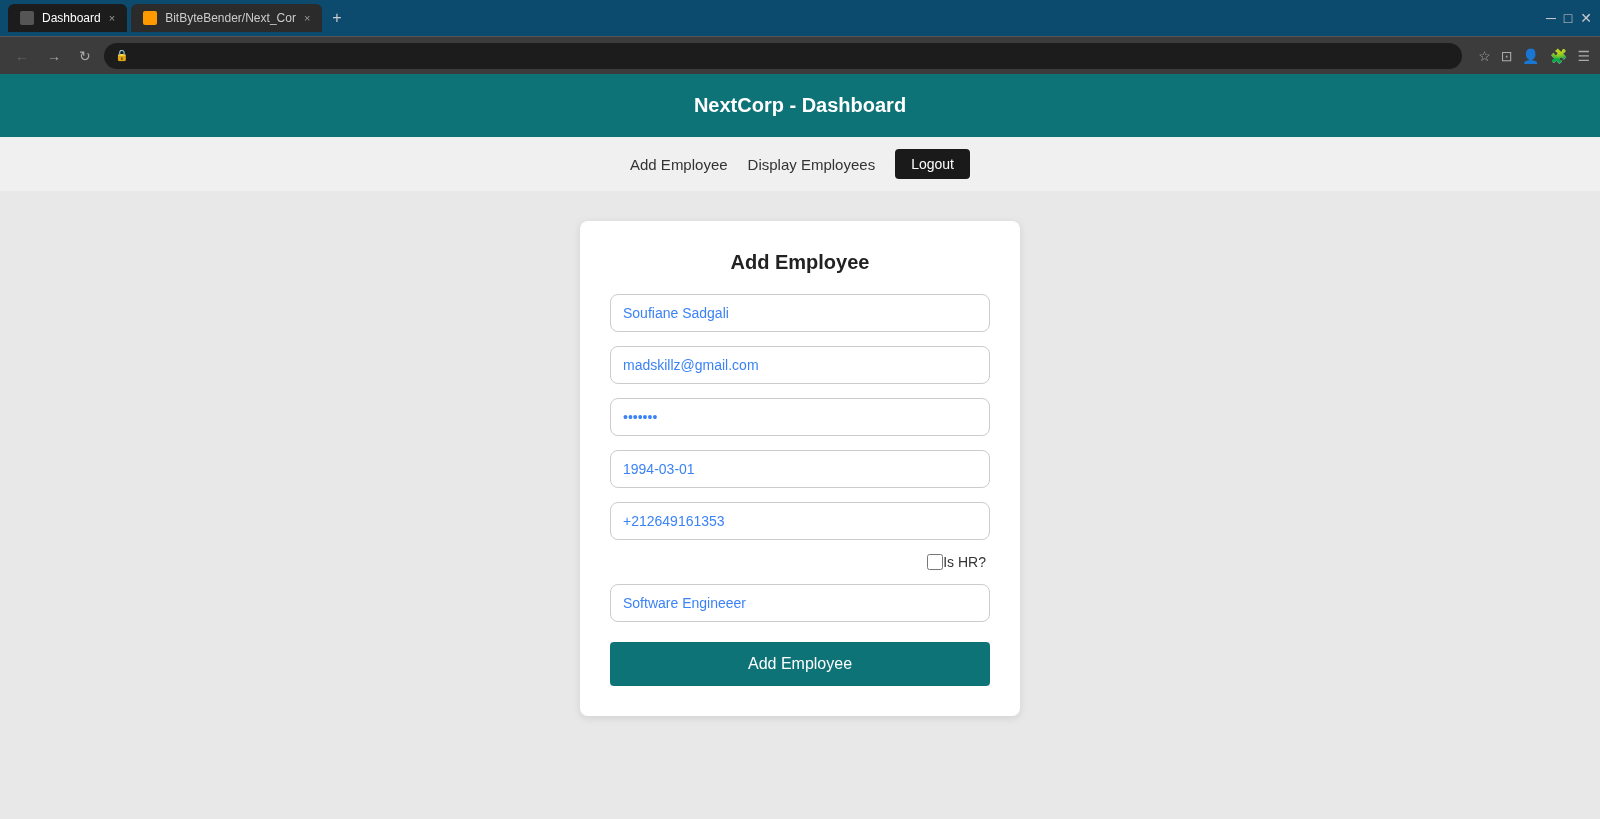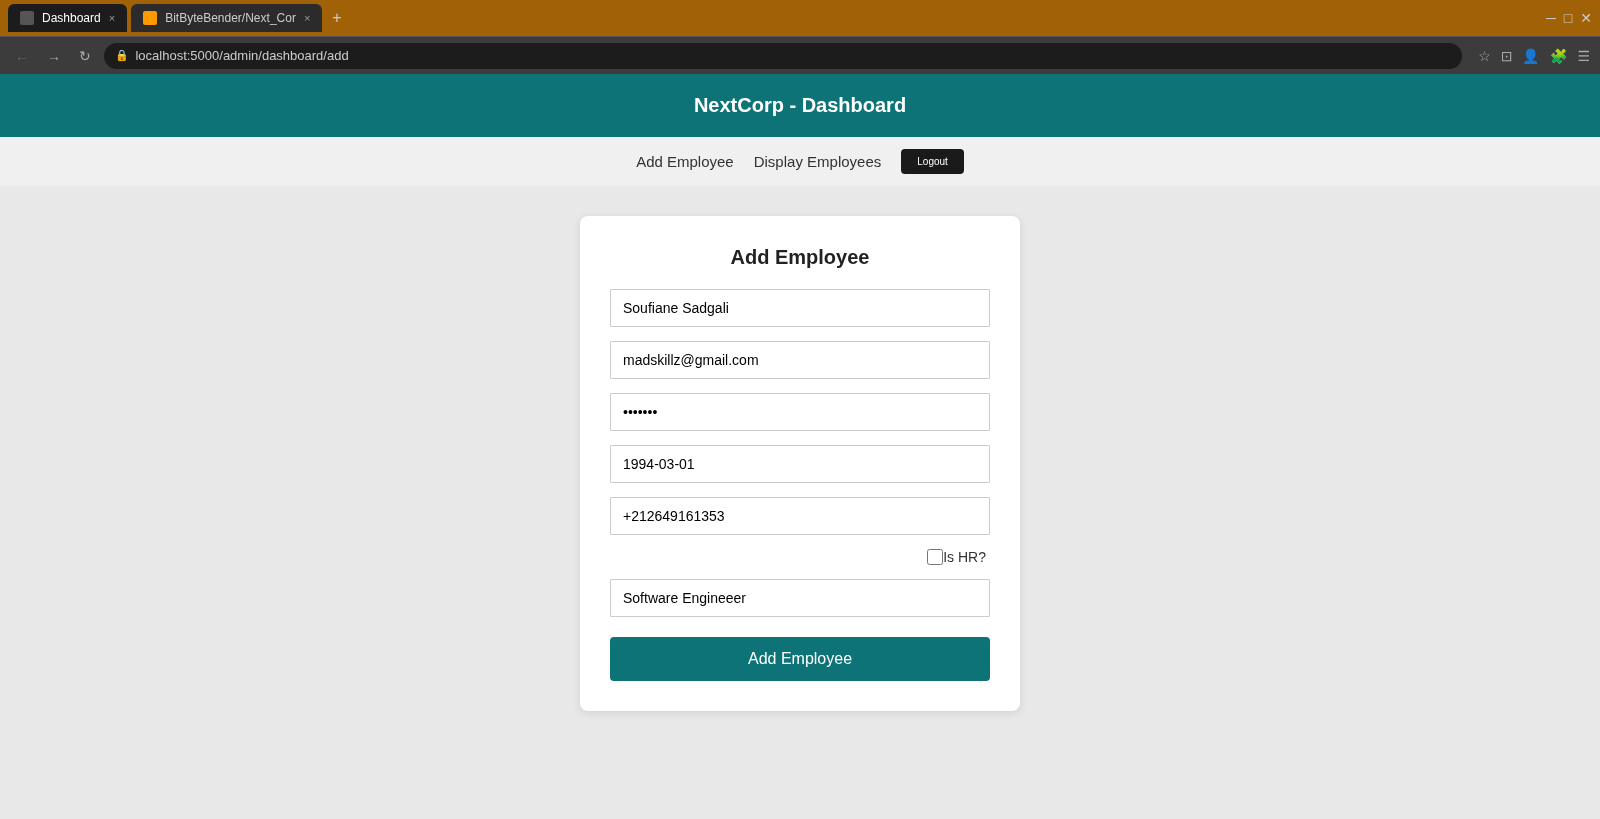--- a/index.html
+++ b/index.html
@@ -16,21 +16,21 @@
 
     
     .browser-chrome {
       background: #2b2b2b;
       width: 100%;
     }
 
     .browser-tab-bar {
       display: flex;
       align-items: center;
-      background: #a16207;
+      background: #0c4a6e;
       height: 36px;
       padding: 8px 8px;
       gap: 4px;
     }
 
     .browser-tab-group {
       display: flex;
       align-items: center;
       gap: 4px;
     }
@@ -177,21 +177,21 @@
       background: none;
       border: none;
       font-family: Arial, sans-serif;
     }
 
     .nav-btn-logout {
       background: #1a1a1a;
       color: white;
       border: none;
       padding: 7px 16px;
-      font-size: 10px;
+      font-size: 14px;
       border-radius: 4px;
       cursor: pointer;
       font-family: Arial, sans-serif;
     }
 
     
     .form-container {
       max-width: 440px;
       margin: 30px auto;
       background: #ffffff;
@@ -209,23 +209,23 @@
     }
 
     .form-group {
       margin-bottom: 14px;
     }
 
     .form-input {
       width: 100%;
       padding: 10px 12px;
       border: 1px solid #ccc;
-      border-radius: 1px;
-      font-size: 14px;
-      color: #000000;
+      border-radius: 8px;
+      font-size: 14px;
+      color: #3b82f6;
       outline: none;
       font-family: Arial, sans-serif;
     }
 
     .hr-row {
       display: flex;
       align-items: center;
       justify-content: flex-end;
       margin-bottom: 14px;
       padding-right: 4px;
@@ -279,21 +279,20 @@
       <span>✕</span>
     </div>
   </div>
 
   <div class="browser-nav-bar">
     <button class="nav-btn disabled">←</button>
     <button class="nav-btn">→</button>
     <button class="nav-btn">↻</button>
     <div class="address-bar">
       <span class="lock-icon">🔒</span>
-      <span class="url-text">localhost:5000/admin/dashboard/add</span>
     </div>
     <div class="nav-right-icons">
       <span>☆</span>
       <span>⊡</span>
       <span>👤</span>
       <span>🧩</span>
       <span>☰</span>
     </div>
   </div>
 </div>

